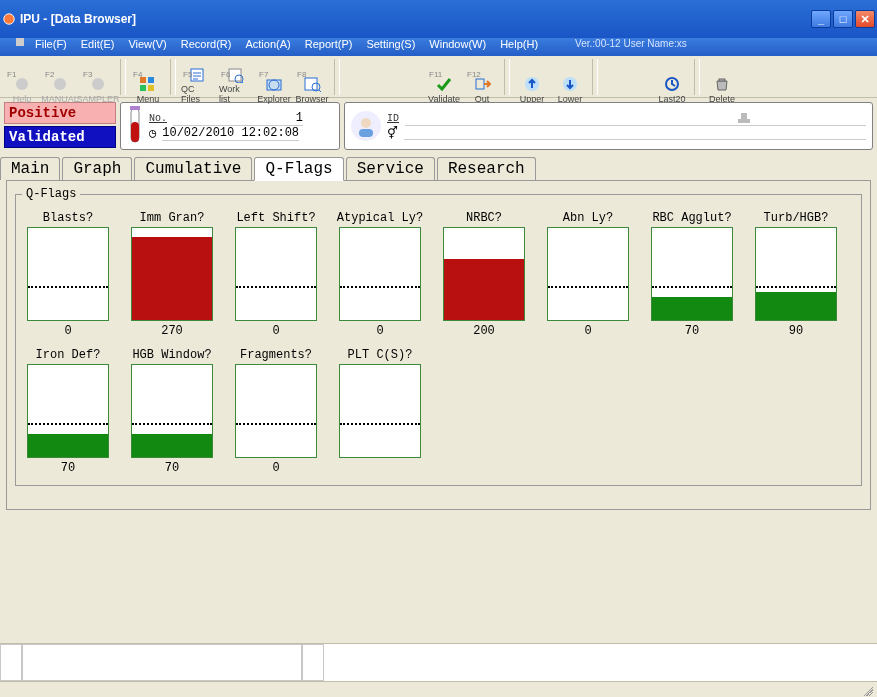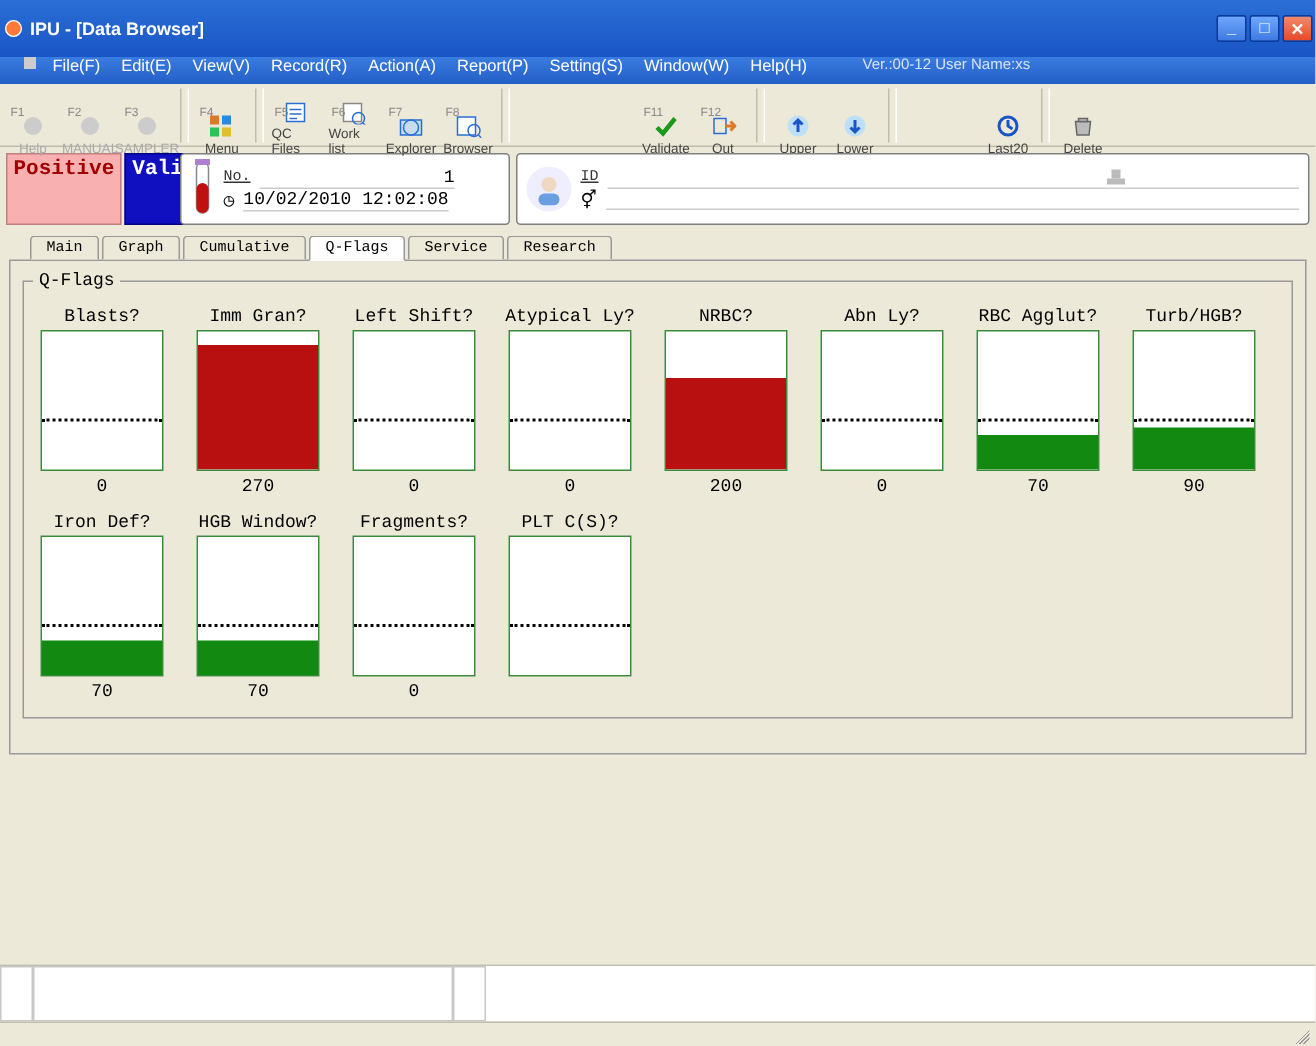--- a/index.html
+++ b/index.html
@@ -22,36 +22,36 @@
   .toolbar { height:42px; background:#ECE9D8; border-bottom:1px solid #c0bdaa; display:flex; align-items:center; padding:2px 4px; gap:2px; }
   .tgroup { display:flex; align-items:center; gap:2px;margin-top:23px; }
   .tsep { width:6px; height:36px; border-left:1px solid #c0bdaa; border-right:1px solid #fff; margin:0 2px; }
   .tbtn { width:36px; height:38px; border:1px solid transparent; border-radius:3px; display:flex; flex-direction:column; align-items:center; justify-content:flex-end; padding-bottom:2px; font-size:9px; color:#444; }
   .tbtn.disabled { color:#aaa; }
   .tbtn .ticon { width:20px; height:18px; margin-bottom:1px; display:flex; align-items:center; justify-content:center; }
   .tbtn { position:relative; }
   .tbtn .fkey { position:absolute; top:0; left:2px; font-size:8px; color:#888; }
   
   .infostrip { display:flex; gap:4px; padding:4px; }
-  .info-left { width:112px; display:flex; flex-direction:row; gap:2px; }
+  .info-left { width:112px; display:flex; flex-direction:column; gap:2px; }
   .tag { text-align:left; padding:2px 4px; font-family:"Courier New",monospace; font-weight:bold; font-size:14px; }
   .tag.pos { background:#f8b0b0; color:#a00000; border:1px solid #c08080; }
   .tag.val { background:#1010c0; color:#fff; border:1px solid #000080; }
   .panel { background:#fff; border:1px solid #808080; border-radius:3px; padding:2px 6px; display:flex; align-items:center; gap:6px; }
   .panel.sample { width:220px; height:48px; }
   .panel.sample .tube { width:16px; height:40px; }
   .panel.patient { flex:1; height:48px; position:relative; }
   .panel .row { display:flex; align-items:center; gap:6px; font-family:"Courier New",monospace; font-size:12px; }
   .panel .lbl { color:#333; font-size:10px;text-decoration:underline; }
   .panel .num { width:130px; text-align:right; border-bottom:1px solid #ccc; }
   .panel .dt { border-bottom:1px solid #ccc; }
   .avatar { width:30px; height:30px; border-radius:50%; background:#eef; display:flex; align-items:center; justify-content:center; }
   .stamp { position:absolute; right:120px; top:6px; width:16px; height:16px; }
   
-  .tabs { display:flex; align-items:flex-end; padding-left:20px; margin-top:2px; font-family:"Courier New",monospace; font-size:10px; }
+  .tabs { display:flex; align-items:flex-end; padding-left:0; margin-top:2px; font-family:"Courier New",monospace; font-size:16px; }
   .tab { padding:2px 10px; border:1px solid #999; border-bottom:none; background:#ECE9D8; margin-right:2px; border-top-left-radius:3px; border-top-right-radius:3px; cursor:default; }
   .tab.active { background:#fff; font-weight:normal; border-bottom:1px solid #fff; position:relative; top:1px; }
   .tabpage { margin:0 6px 6px 6px; border:1px solid #999; background:#ECE9D8; padding:6px; height:330px; }
   fieldset.qflags { border:1px solid #999; padding:10px 6px; }
   fieldset.qflags > legend { font-family:"Courier New",monospace; font-size:12px; padding:0 4px; }
   .flaggrid { display:flex; flex-wrap:wrap; gap:10px 12px; }
   .flagcell { width:92px; display:flex; flex-direction:column; align-items:center; font-family:"Courier New",monospace; font-size:12px; }
   .flagcell .ftitle { margin-bottom:2px; }
   .bargauge { width:82px; height:94px; border:1px solid #3a8a3a; background:#fff; position:relative; overflow:hidden; }
   .bargauge .thresh { position:absolute; left:0; right:0; border-top:2px dotted #000; }

